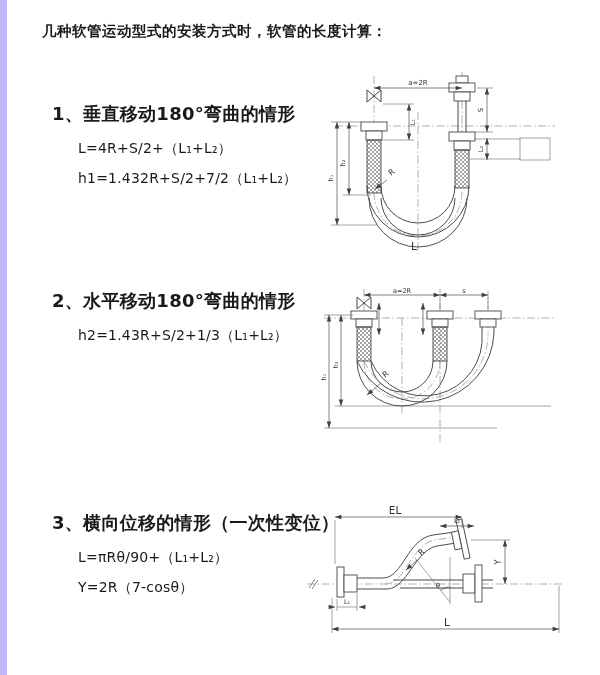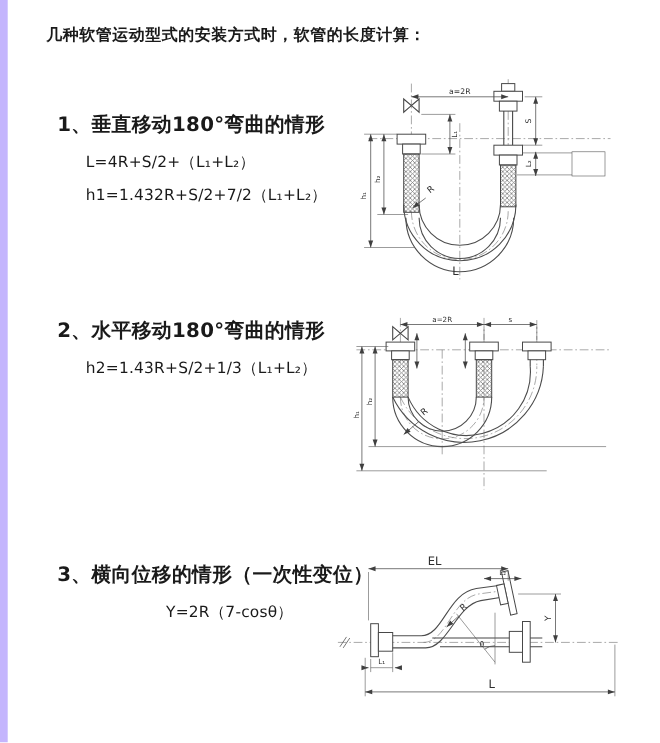--- a/index.html
+++ b/index.html
@@ -36,23 +36,24 @@
     </div>
   </div>
 
   <div class="section" style="top:290px;">
     <div class="heading">2、水平移动180°弯曲的情形</div>
     <div class="formulas">
       <div class="formula">h2=1.43R+S/2+1/3（L₁+L₂）</div>
     </div>
   </div>
 
-  <div class="section" style="top:512px;text-align:center;">
+  <div class="section" style="top:512px;">
     <div class="heading">3、横向位移的情形（一次性变位）</div>
     <div class="formulas">
+      <div class="formula">L=πRθ/90+（L₁+L₂）</div>
       <div class="formula">Y=2R（7-cosθ）</div>
     </div>
   </div>
 
   <svg class="diag" style="left:310px;top:68px;" width="285" height="192" viewBox="0 0 285 192">
     <defs>
       <marker id="d1a" viewBox="0 0 10 10" refX="9" refY="5" markerWidth="8" markerHeight="8" markerUnits="userSpaceOnUse" orient="auto-start-reverse">
         <path d="M1,2.2 L9,5 L1,7.8 Z" fill="#3f3f3f"></path>
       </marker>
       <pattern id="d1h" width="4" height="4" patternUnits="userSpaceOnUse">

